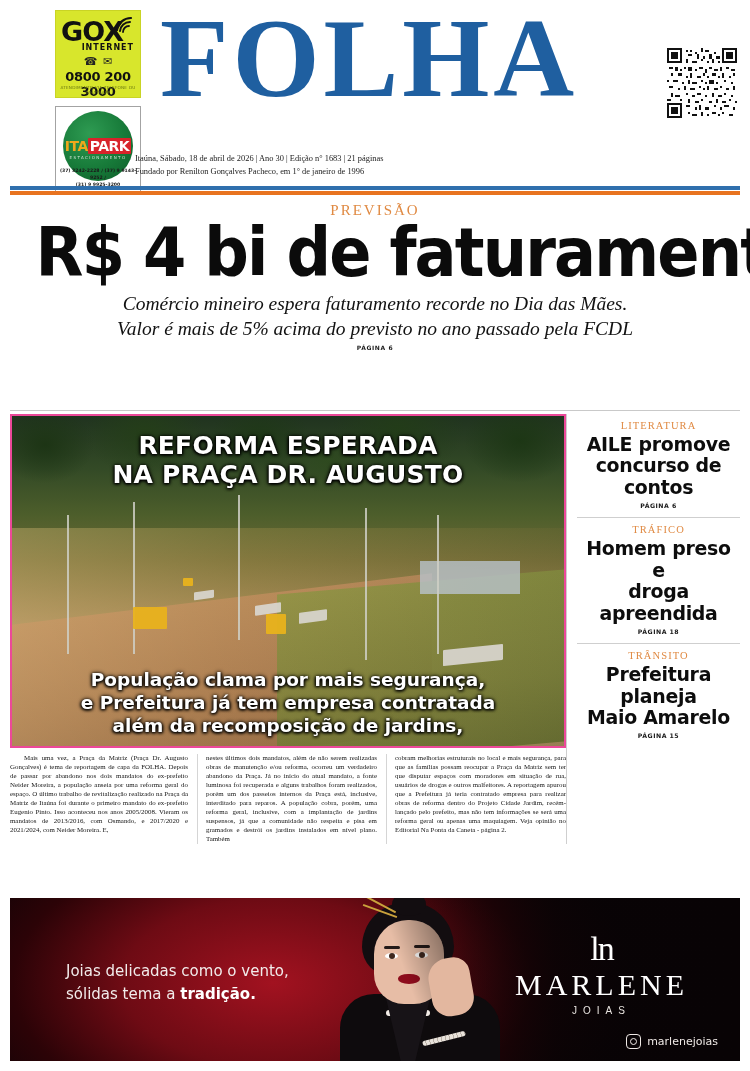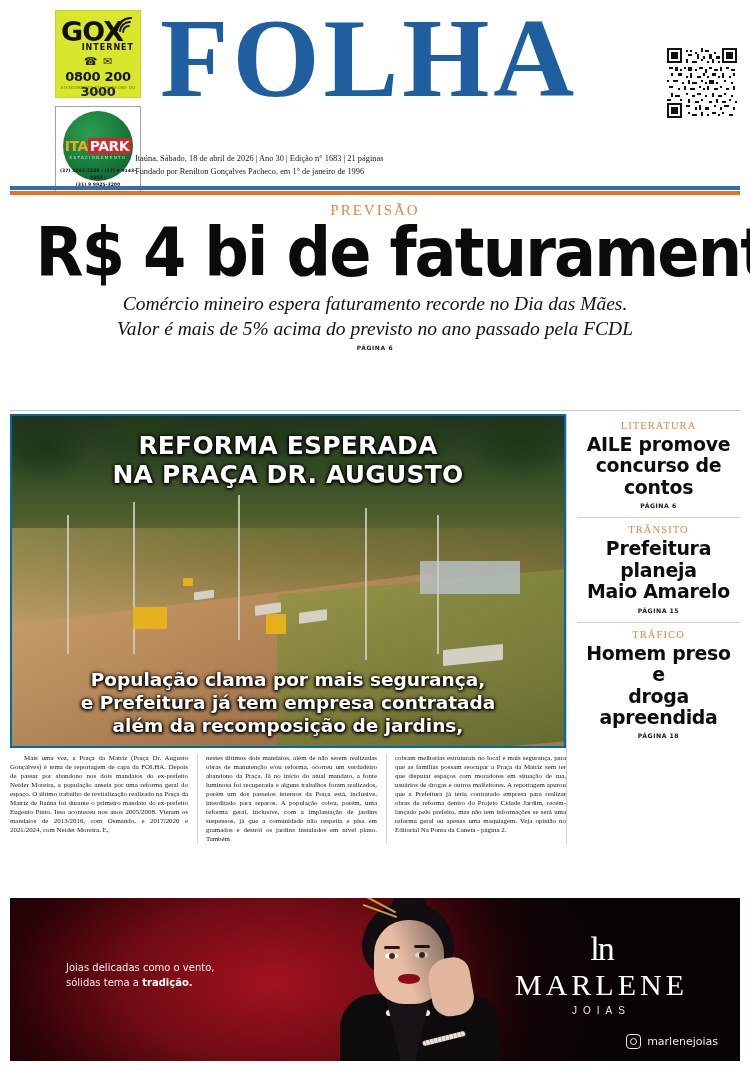--- a/index.html
+++ b/index.html
@@ -62,21 +62,21 @@
              font-size:6px;letter-spacing:.6px;color:#1a1a1a;}
 
   .rule-top{position:absolute;left:10px;right:10px;top:410px;height:1px;background:#c9c9c9;}
 
   
   .content{position:absolute;left:10px;top:414px;width:730px;}
   .cols{display:flex;}
   .left{width:556px;}
   .right{width:174px;border-left:1px solid #cfcfcf;box-sizing:border-box;padding-left:10px;}
 
-  .photo{position:relative;width:556px;height:334px;border:2px solid #0369a1;box-sizing:border-box;overflow:hidden;
+  .photo{position:relative;width:556px;height:334px;border:2px solid #ec4899;box-sizing:border-box;overflow:hidden;
          background:#2b3c2a;}
   .sky{position:absolute;inset:0;background:
         linear-gradient(180deg,#20331f 0%,#334a26 16%,#4d5e2b 30%,#6e6a36 44%,#8d7b4a 56%,#a88a5e 68%,#b08f64 80%,#9c8258 100%);}
   .trees{position:absolute;left:0;top:0;width:100%;height:62%;
          background:
            radial-gradient(ellipse 70px 55px at 6% 14%, rgba(28,52,20,.95), transparent 70%),
            radial-gradient(ellipse 85px 62px at 24% 8%, rgba(36,62,24,.92), transparent 70%),
            radial-gradient(ellipse 70px 50px at 45% 10%, rgba(30,56,22,.9), transparent 70%),
            radial-gradient(ellipse 95px 70px at 70% 6%, rgba(34,60,24,.92), transparent 70%),
            radial-gradient(ellipse 80px 60px at 92% 12%, rgba(28,54,20,.95), transparent 70%),
@@ -117,21 +117,21 @@
   .sb-page{margin-top:4px;text-align:center;font-family:"DejaVu Sans",sans-serif;font-weight:bold;
            font-size:6.2px;letter-spacing:.5px;color:#1a1a1a;}
 
   
   .adwrap{position:absolute;left:10px;top:898px;width:730px;height:163px;overflow:hidden;}
   .ad{position:relative;width:730px;height:163px;
       background:radial-gradient(ellipse 360px 200px at 36% 52%, #a21220 0%, #6e0b14 42%, #2c0307 72%, #0a0406 100%);}
   .ad:after{content:"";position:absolute;right:0;top:0;width:46%;height:100%;
       background:linear-gradient(90deg, rgba(8,3,5,0) 0%, rgba(8,3,5,.82) 45%, #080305 100%);}
   .ad-copy{position:absolute;left:56px;top:62px;z-index:3;color:#f2eceb;font-family:"DejaVu Sans",sans-serif;
-           font-size:10px;line-height:1.52;}
+           font-size:15px;line-height:1.52;}
   .ad-copy b{font-weight:bold;color:#fff;}
   .model{position:absolute;left:300px;top:0;width:210px;height:163px;z-index:2;}
   .m-hair{position:absolute;left:52px;top:4px;width:92px;height:74px;background:#120d10;
           border-radius:46px 46px 30px 30px;}
   .m-bun{position:absolute;left:82px;top:-6px;width:34px;height:24px;background:#120d10;border-radius:50%;}
   .m-pin1{position:absolute;left:48px;top:4px;width:40px;height:2px;background:#caa23c;transform:rotate(28deg);}
   .m-pin2{position:absolute;left:52px;top:12px;width:36px;height:2px;background:#caa23c;transform:rotate(20deg);}
   .m-face{position:absolute;left:64px;top:22px;width:70px;height:84px;background:#e7bda6;
           border-radius:34px 34px 30px 30px;}
   .m-shadow{position:absolute;left:64px;top:22px;width:70px;height:84px;border-radius:34px 34px 30px 30px;
@@ -389,35 +389,35 @@
         <div class="sb-item">
           <div class="sb-kicker">LITERATURA</div>
           <div class="sb-title">
             <div>AILE promove</div>
             <div>concurso de contos</div>
           </div>
           <div class="sb-page">PÁGINA 6</div>
         </div>
 
         <div class="sb-item">
+          <div class="sb-kicker">TRÁFICO</div>
+          <div class="sb-title">
+            <div>Homem preso e</div>
+            <div>droga apreendida</div>
+          </div>
+          <div class="sb-page">PÁGINA 18</div>
+        </div>
+
+        <div class="sb-item">
           <div class="sb-kicker">TRÂNSITO</div>
           <div class="sb-title">
             <div>Prefeitura planeja</div>
             <div>Maio Amarelo</div>
           </div>
           <div class="sb-page">PÁGINA 15</div>
-        </div>
-
-        <div class="sb-item">
-          <div class="sb-kicker">TRÁFICO</div>
-          <div class="sb-title">
-            <div>Homem preso e</div>
-            <div>droga apreendida</div>
-          </div>
-          <div class="sb-page">PÁGINA 18</div>
         </div>
 
       </div>
     </div>
   </div>
 
   <div class="adwrap">
     <div class="ad">
 
       <div class="model">

